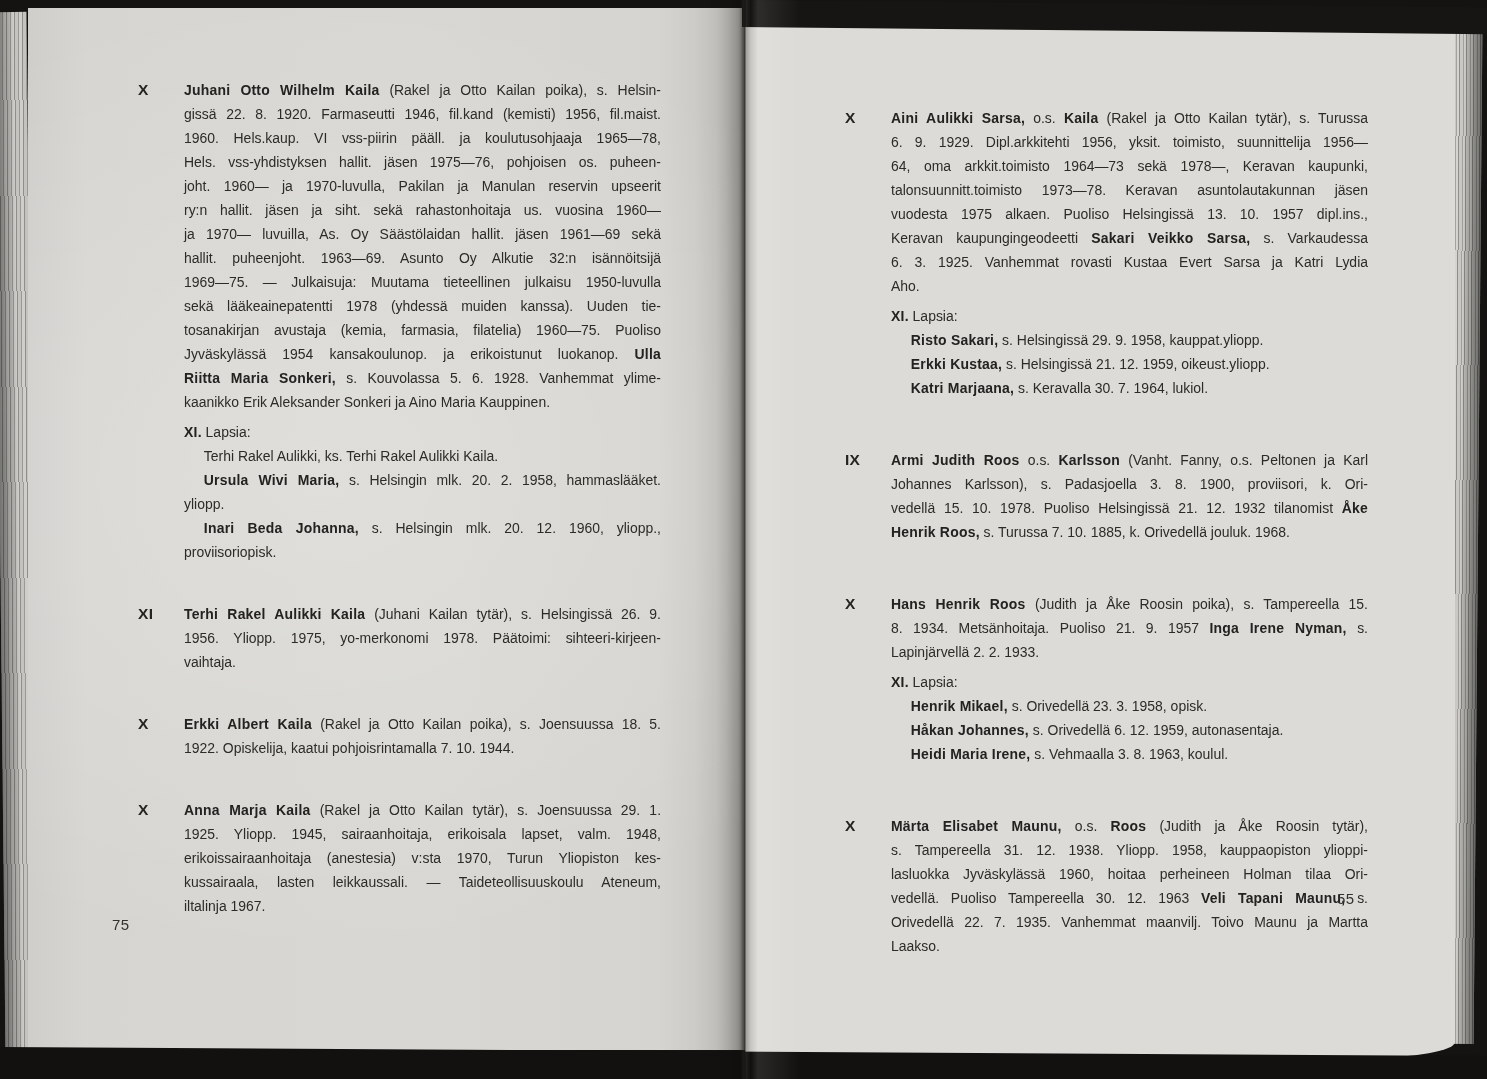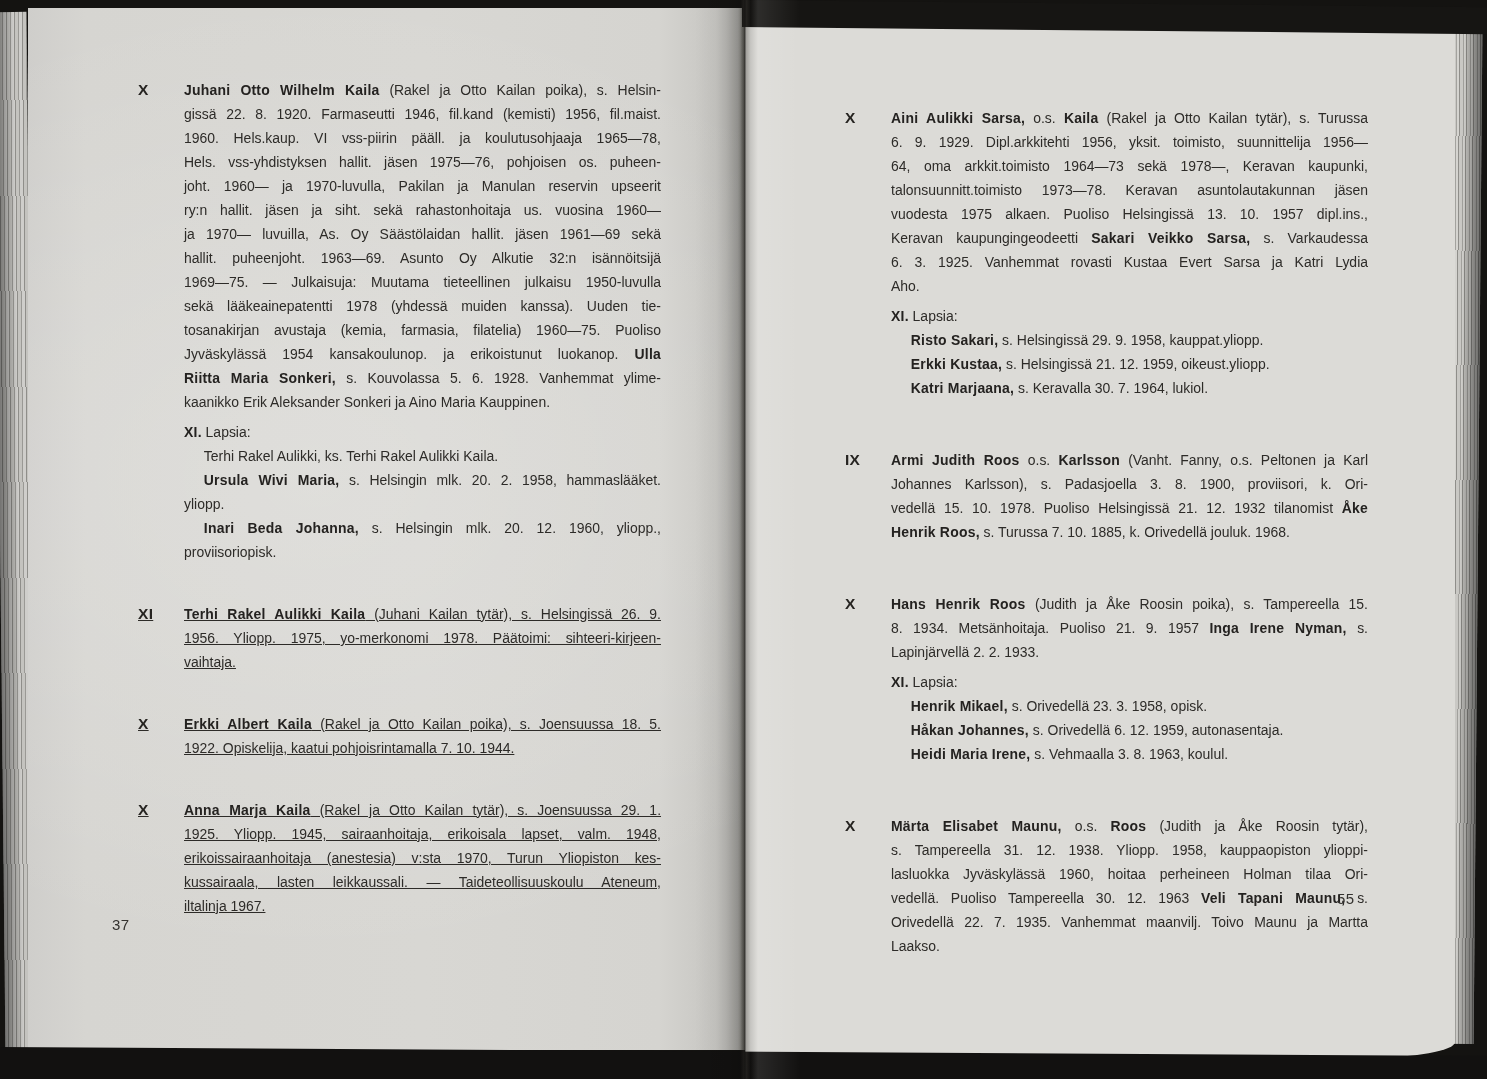--- a/index.html
+++ b/index.html
@@ -52,21 +52,21 @@
     background:linear-gradient(90deg,
       rgba(0,0,0,0) 0%,rgba(0,0,0,.06) 30%,rgba(0,0,0,.16) 43%,
       rgba(35,33,30,.55) 46.5%,rgba(25,24,22,.75) 47.5%,rgba(60,57,52,.35) 49%,
       rgba(0,0,0,.10) 53%,rgba(255,255,255,.10) 60%,rgba(0,0,0,0) 100%);
   }
   
   .content{position:absolute;left:0;top:0;width:100%;}
   .content-left{padding:70px 0 0 110px;}
   .content-right{padding:92px 0 0 100px;}
   .entry{display:flex;align-items:flex-start;}
-  .page-left .entry + .entry{margin-top:38px;text-decoration:underline;}
+  .page-left .entry + .entry{margin-top:38px;}
   .page-right .entry + .entry{margin-top:48px;}
   .numeral{width:46px;flex:0 0 46px;font-weight:bold;font-size:15.5px;line-height:24px;letter-spacing:.3px;color:#262421;}
   .ebody{width:530px;transform:scaleX(.9);transform-origin:0 0;}
   .line{font-size:15.5px;line-height:24px;text-align:justify;text-align-last:justify;white-space:normal;color:#2d2b28;}
   .line.last{text-align:left;text-align-last:left;}
   .line.first{padding-left:22px;}
   .b{font-weight:bold;letter-spacing:.25px;color:#242220;}
   .sub{margin-top:6px;}
   .sub-header{text-align:left;text-align-last:left;}
   .pnum{position:absolute;font-size:15px;letter-spacing:.5px;color:#34322f;}
@@ -141,21 +141,21 @@
           <div class="para">
             <div class="line"><span class="b">Anna Marja Kaila</span><span> (Rakel ja Otto Kailan tytär), s. Joensuussa 29. 1.</span></div>
             <div class="line"><span>1925. Yliopp. 1945, sairaanhoitaja, erikoisala lapset, valm. 1948,</span></div>
             <div class="line"><span>erikoissairaanhoitaja (anestesia) v:sta 1970, Turun Yliopiston kes-</span></div>
             <div class="line"><span>kussairaala, lasten leikkaussali. — Taideteollisuuskoulu Ateneum,</span></div>
             <div class="line last"><span>iltalinja 1967.</span></div>
           </div>
         </div>
       </div>
     </div>
-  <div class="pnum pnum-left">37</div>
+  <div class="pnum pnum-left">75</div>
 </div>
 
 <div class="page page-right">
   <div class="content content-right" id="mount-right">
       <div class="entry">
         <div class="numeral">X</div>
         <div class="ebody">
           <div class="para">
             <div class="line"><span class="b">Aini Aulikki Sarsa,</span><span> o.s. </span><span class="b">Kaila</span><span> (Rakel ja Otto Kailan tytär), s. Turussa</span></div>
             <div class="line"><span>6. 9. 1929. Dipl.arkkitehti 1956, yksit. toimisto, suunnittelija 1956—</span></div>

